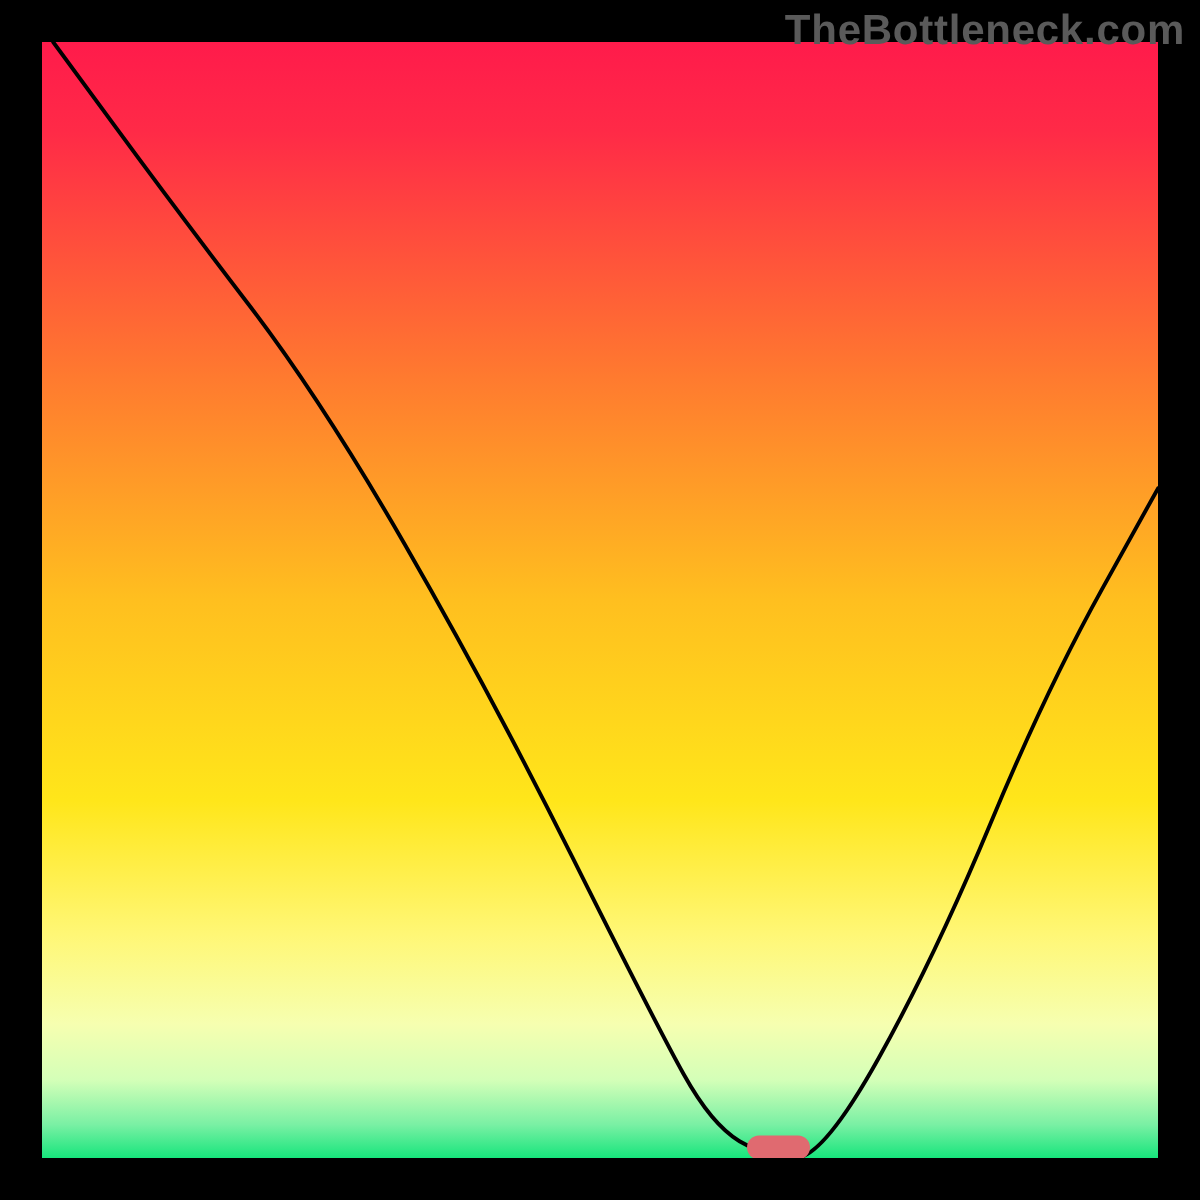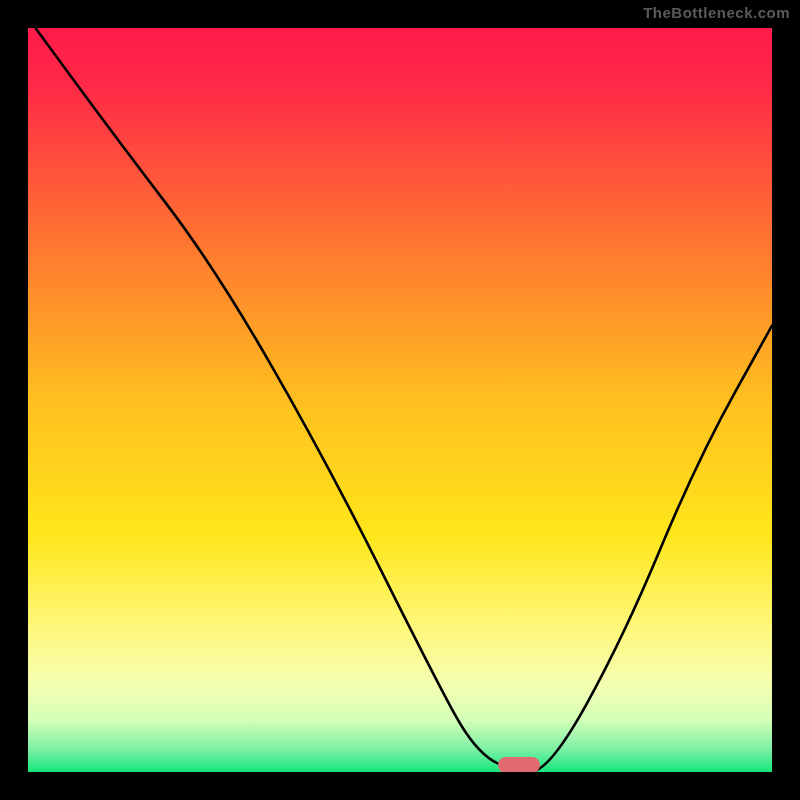--- a/index.html
+++ b/index.html
@@ -15,21 +15,21 @@
     position: relative;
     width: 800px;
     height: 800px;
     background: #000;
   }
   .watermark {
     position: absolute;
     top: 4px;
     right: 10px;
     color: #5a5a5a;
-    font-size: 15px;
+    font-size: 28px;
     font-weight: 600;
     letter-spacing: 0.5px;
     z-index: 10;
   }
   .plot-area {
     position: absolute;
     left: 28px;
     top: 28px;
     width: 744px;
     height: 744px;

